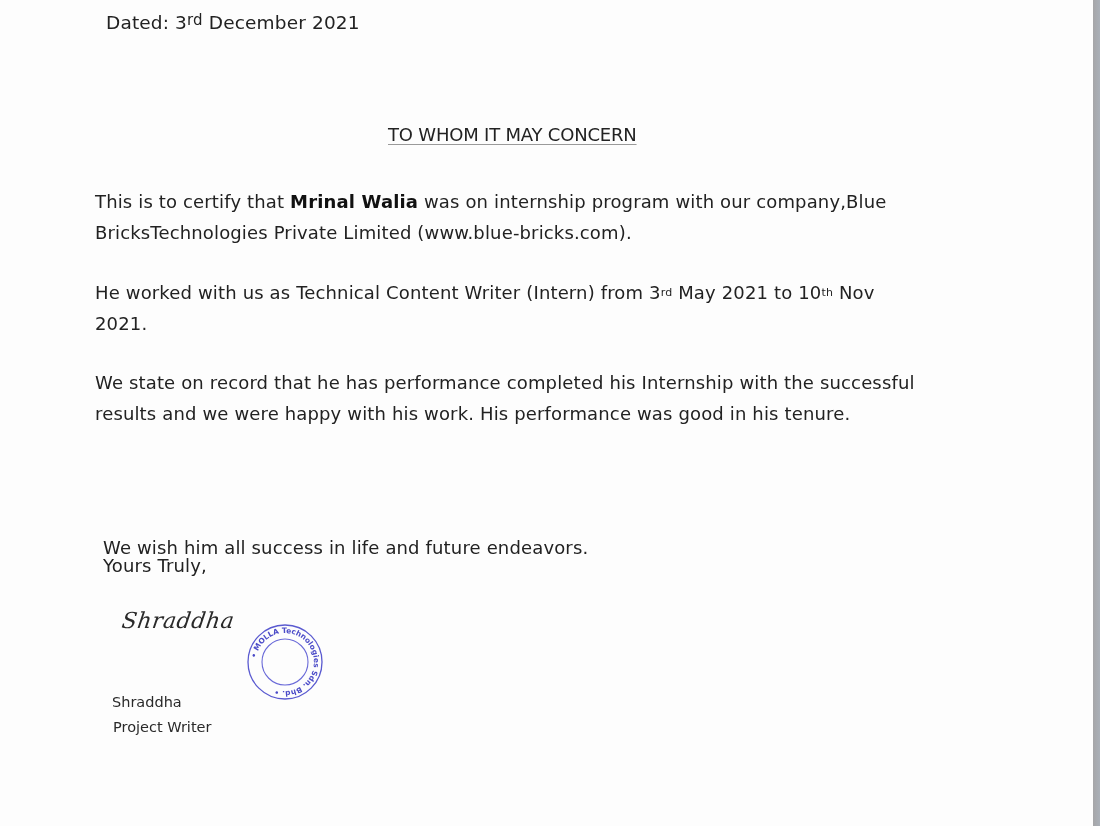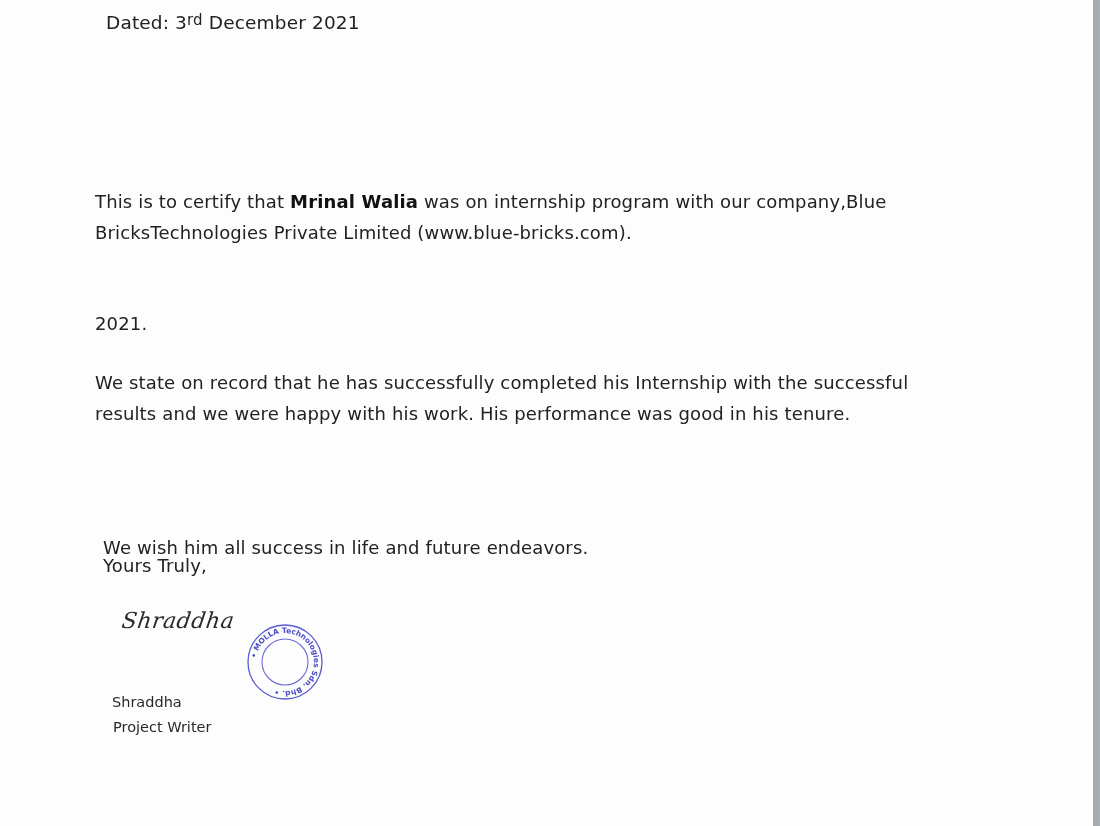--- a/index.html
+++ b/index.html
@@ -97,27 +97,29 @@
       height: 78px;
     }
   </style>
 </head>
 <body>
 
 <div class="page">
 
   <div class="line dated"><span>Dated: 3</span><sup>rd</sup><span> December 2021</span></div>
 
+  <div class="line heading">TO WHOM IT MAY CONCERN</div>
 
   <div class="line p" style="top:222px;">BricksTechnologies Private Limited (www.blue-bricks.com).</div>
   <div class="line p" style="top:191px;"><span>This is to certify that </span><b>Mrinal Walia</b><span> was on internship program with our company,Blue</span></div>
 
+  <div class="line p" style="top:282px;"><span>He worked with us as Technical Content Writer (Intern) from 3</span><sup>rd</sup><span> May 2021 to 10</span><sup>th</sup><span> Nov</span></div>
   <div class="line p" style="top:313px;text-align:center;">2021.</div>
 
-  <div class="line p" style="top:372px;">We state on record that he has successfully completed his Internship with the successful</div>
+  <div class="line p" style="top:372px;">We state on record that he has performance completed his Internship with the successful</div>
   <div class="line p" style="top:403px;">results and we were happy with his work. His performance was good in his tenure.</div>
 
   <div class="line p" style="top:493px; left:103px;margin-top:44px;">We wish him all success in life and future endeavors.</div>
 
   <div class="line p" style="top:555px; left:103px;">Yours Truly,</div>
 
   <div class="sig-script">Shraddha</div>
 
   <svg class="stamp" viewBox="0 0 78 78">
     <defs>

